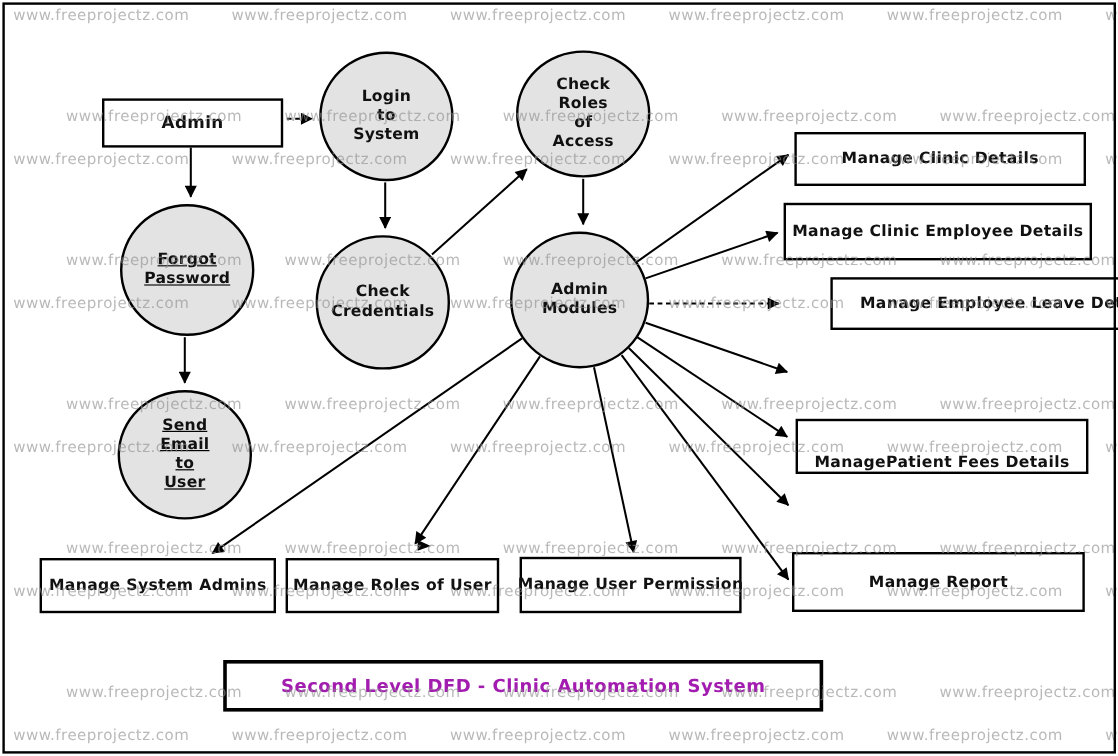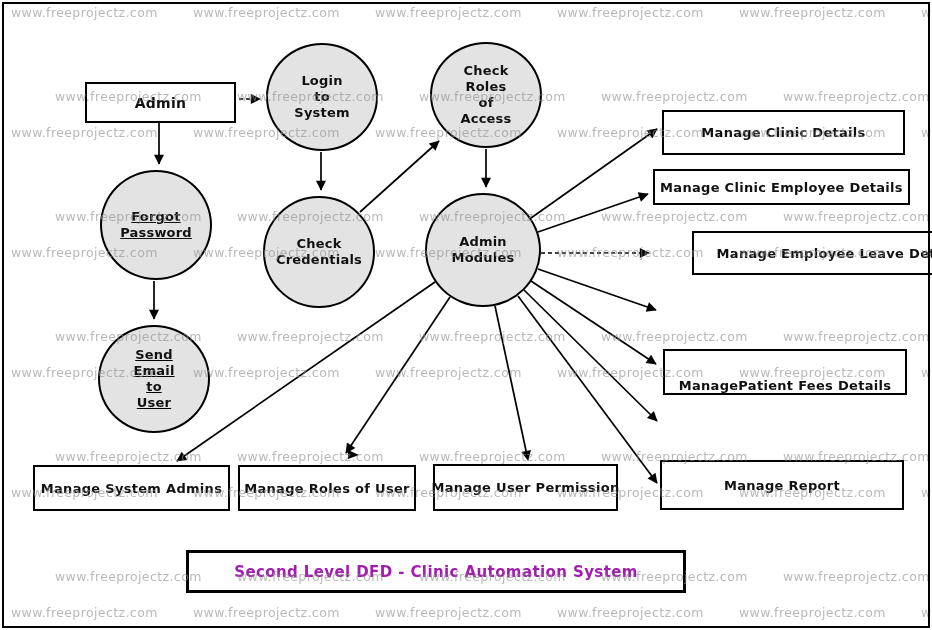--- a/index.html
+++ b/index.html
@@ -34,21 +34,21 @@
   .n-admin{left:85px;top:82px;width:151px;height:41px;}
   .c-login{left:266px;top:43px;width:112px;height:108px;}
   .c-roles{left:430px;top:42px;width:112px;height:106px;}
   .c-forgot{left:100px;top:170px;width:112px;height:110px;}
   .c-creds{left:263px;top:196px;width:112px;height:112px;}
   .c-modules{left:425px;top:193px;width:116px;height:114px;}
   .c-email{left:98px;top:325px;width:112px;height:108px;text-decoration:underline;}
   .w-login{width:58px;} .w-roles{width:58px;} .w-forgot{width:82px;text-decoration:underline;}
   .w-creds{width:92px;} .w-modules{width:72px;} .w-email{width:48px;}
   .b-clinic{left:662px;top:110px;width:243px;height:45px;}
-  .b-clinicemp{left:653px;top:169px;width:257px;height:36px;}
+  .b-clinicemp{left:653px;top:169px;width:257px;height:48px;}
   .b-leave{left:692px;top:231px;width:295px;height:44px;}
   .b-patient{left:662px;top:292px;width:243px;height:45px;}
   .b-fees{left:663px;top:349px;width:244px;height:46px;align-items:flex-end;}
   .b-payslip{left:663px;top:407px;width:244px;height:46px;}
   .b-report{left:660px;top:460px;width:244px;height:50px;}
   .b-sysadmin{left:33px;top:465px;width:197px;height:46px;}
   .b-roles{left:238px;top:465px;width:178px;height:46px;}
   .b-perm{left:433px;top:464px;width:185px;height:47px;}
   .titlebox{
     position:absolute;left:186px;top:550px;width:500px;height:43px;

